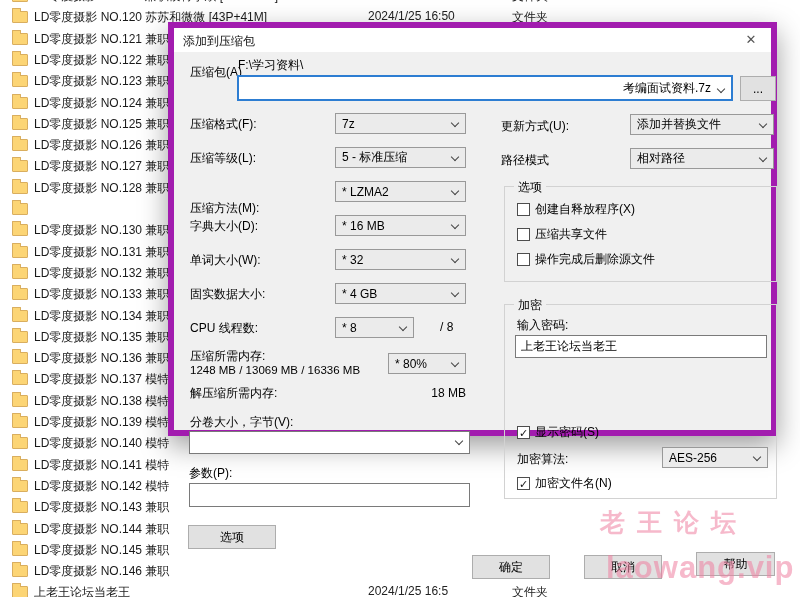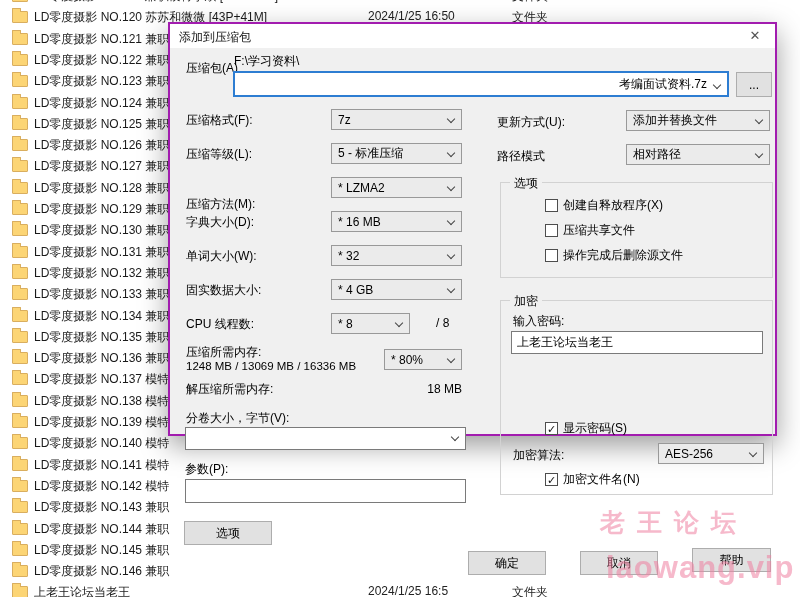--- a/index.html
+++ b/index.html
@@ -11,21 +11,21 @@
   #file-list { position:absolute; left:0; top:0; width:800px; height:597px; background:#fff; }
   .frow { position:absolute; left:0; width:800px; height:21px; font-size:12px; color:#1a1a1a; white-space:nowrap; }
   .ficon { position:absolute; left:12px; top:5px; width:16px; height:12px; background:#fcd575; border:1px solid #d9ae5f; border-radius:1px; }
   .ficon::before { content:""; position:absolute; left:-1px; top:-4px; width:7px; height:3px; background:#fcd575; border:1px solid #d9ae5f; border-bottom:none; border-radius:1px 1px 0 0; }
   .fname { position:absolute; left:34px; top:3px; }
   .fdate { position:absolute; left:368px; top:3px; color:#222; }
   .ftype { position:absolute; left:512px; top:3px; color:#222; }
 
   
   #dlg { position:absolute; left:168px; top:22px; width:609px; height:414px;
-    background:#f0f0f0; border:2px solid #a21caf; box-shadow:0 10px 26px rgba(0,0,0,.38); z-index:10; }
+    background:#f0f0f0; border:6px solid #a21caf; box-shadow:0 10px 26px rgba(0,0,0,.38); z-index:10; }
   #dlg-titlebar { position:absolute; left:0; top:0; width:100%; height:24px; background:#ffffff; }
   #dlg-title { position:absolute; left:9px; top:5px; font-size:12px; color:#111; }
   #dlg-close { position:absolute; right:8px; top:3px; width:24px; height:18px; text-align:center; line-height:18px; font-size:13px; color:#555; cursor:pointer; }
 
   .lbl { position:absolute; font-size:12px; color:#000; white-space:nowrap; }
   .sub { font-size:11.5px; }
 
   .dd { position:absolute; height:21px; background:#ebebeb; border:1px solid #999;
     font-size:12px; color:#000; display:flex; align-items:center; padding:0 20px 0 6px; white-space:nowrap; }
   .dd .chev, .combo .chev { position:absolute; right:7px; top:6px; width:6px; height:6px;
@@ -33,21 +33,21 @@
   .combo { position:absolute; background:#fff; border:1px solid #7a7a7a; font-size:12px;
     display:flex; align-items:center; padding:0 20px 0 6px; white-space:nowrap;justify-content:flex-end; }
   .combo.focus { border:2px solid #2d7dd2; }
   .tb { position:absolute; background:#fff; border:1px solid #7a7a7a; font-size:12px;
     font-family:"Liberation Sans","DejaVu Sans",sans-serif; padding:0 5px; color:#000; }
   .btn { position:absolute; background:#e1e1e1; border:1px solid #adadad; font-size:12px;
     text-align:center; color:#000; cursor:pointer; display:flex; align-items:center; justify-content:center; }
 
   .gb { position:absolute; border:1px solid #d2d2d2; }
   .gb-legend { position:absolute; top:-8px; left:9px; background:#f0f0f0; padding:0 4px; font-size:12px; color:#000; }
-  .cbrow { position:absolute; display:flex; align-items:center; font-size:12px; white-space:nowrap;margin-left:32px; }
+  .cbrow { position:absolute; display:flex; align-items:center; font-size:12px; white-space:nowrap; }
   .cb { width:13px; height:13px; background:#fff; border:1px solid #4d4d4d; margin-right:5px;
     font-size:11px; line-height:12px; text-align:center; color:#111; flex:0 0 13px; }
 
   
   #wm { position:absolute; z-index:99; pointer-events:none; color:rgba(238,128,160,0.55); font-weight:bold; }
   #wm-1 { position:absolute; left:600px; top:506px; font-size:25px; letter-spacing:12px; white-space:nowrap; }
   #wm-2 { position:absolute; left:606px; top:550px; font-size:31px; letter-spacing:1px; white-space:nowrap; }
 </style>
 </head>
 <body>
@@ -108,21 +108,20 @@
       <span class="ftype"></span>
     </div>
     <div class="frow" style="top: 176.7px;">
       <span class="ficon"></span>
       <span class="fname">LD零度摄影 NO.128 兼职</span>
       <span class="fdate"></span>
       <span class="ftype"></span>
     </div>
     <div class="frow" style="top: 198px;">
       <span class="ficon"></span>
-      <span class="fname">LD零度摄影 NO.129 兼职</span>
       <span class="fdate"></span>
       <span class="ftype"></span>
     </div>
     <div class="frow" style="top: 219.3px;">
       <span class="ficon"></span>
       <span class="fname">LD零度摄影 NO.130 兼职</span>
       <span class="fdate"></span>
       <span class="ftype"></span>
     </div>
     <div class="frow" style="top: 240.6px;">

